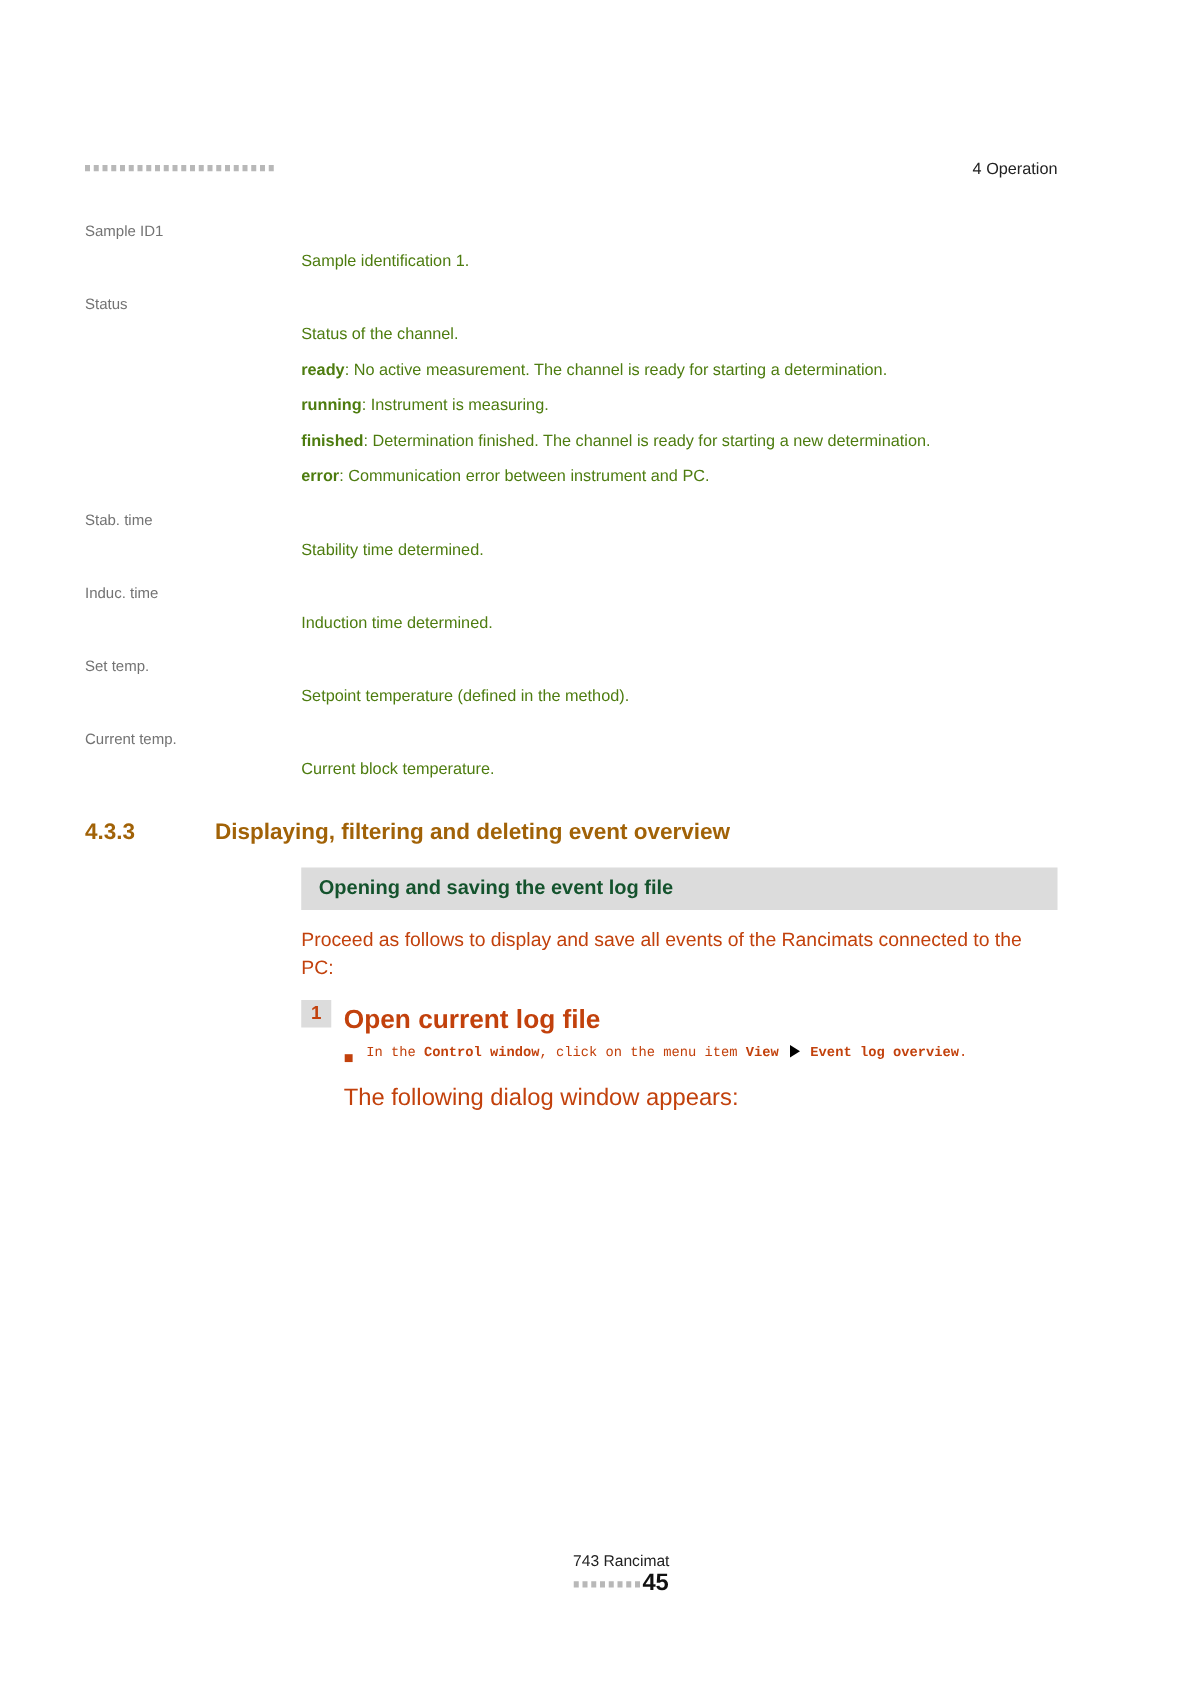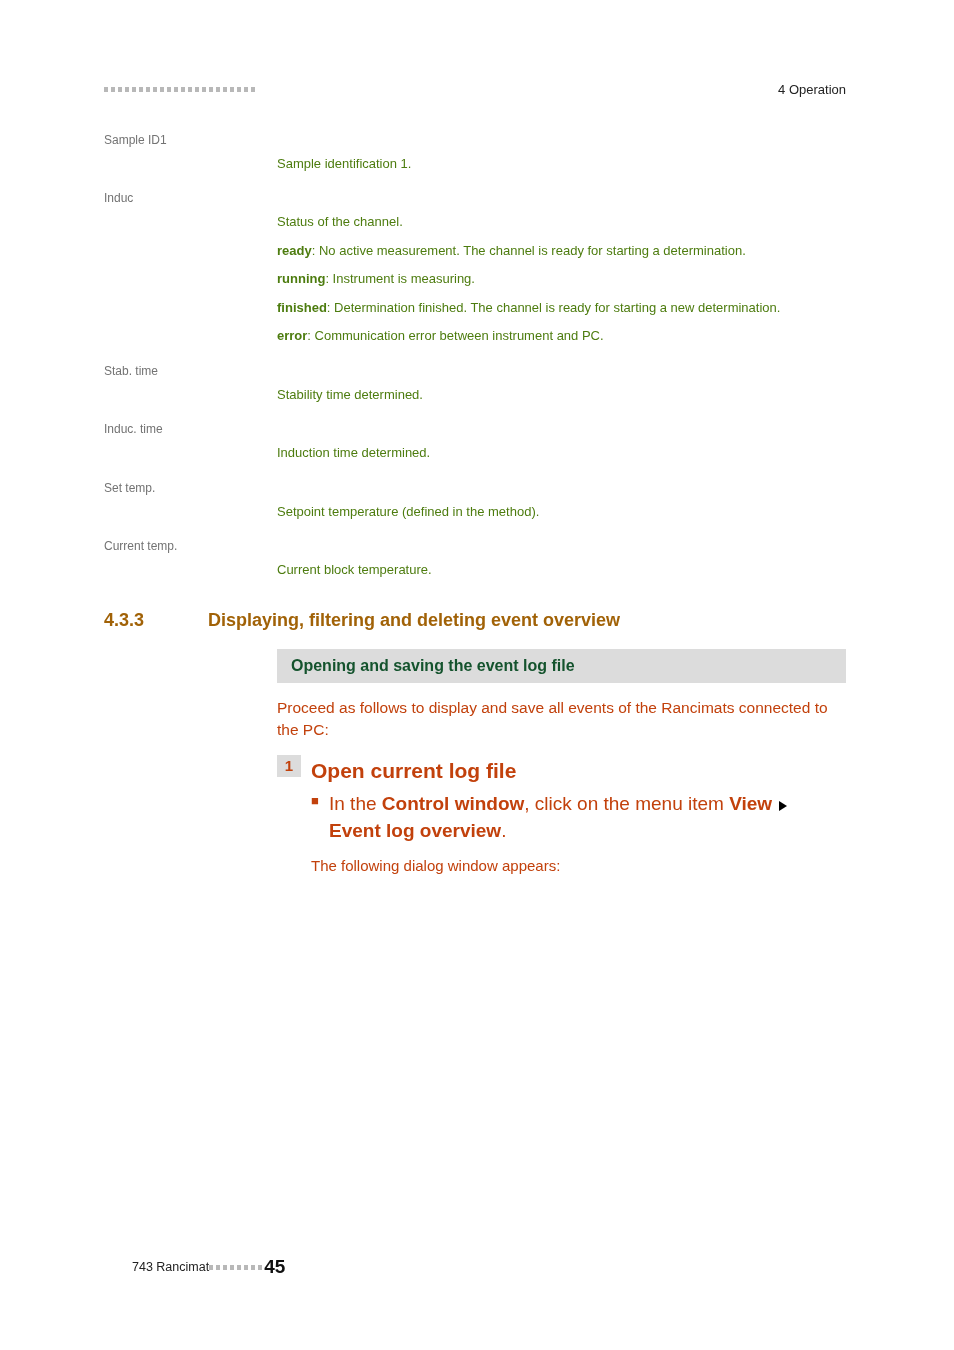--- a/index.html
+++ b/index.html
@@ -4,21 +4,22 @@
 <style>
   * { box-sizing: border-box; margin: 0; padding: 0; }
   html, body { width: 954px; height: 1350px; }
   body {
     font-family: Arial, Helvetica, sans-serif;
     background: #fff;
     color: #000;
     position: relative;
   }
   .page {
-    padding: 82px 108px 0 104px;
+    padding: 82px 108px 0 68px;
+    margin-top: 45px;
   }
   .top-line {
     display: flex;
     justify-content: space-between;
     align-items: center;
     margin-bottom: 36px;
   }
   .dashes-left {
     display: flex;
     gap: 3px;
@@ -121,47 +122,49 @@
     margin-bottom: 10px;
   }
   .bullet-mark {
     width: 18px;
     flex: 0 0 18px;
     font-size: 13px;
     line-height: 20px;
   }
   .bullet-text {
     flex: 1;
-    font-size: 19px;
+    font-size: 11px;
     line-height: 1.42;
+    font-family: Liberation Mono, monospace;
   }
   .triangle {
     display: inline-block;
     width: 0; height: 0;
     border-top: 5px solid transparent;
     border-bottom: 5px solid transparent;
     border-left: 8px solid #000;
     margin: 0 2px;
     vertical-align: -1px;
   }
   .after-step {
     margin-left: 34px;
-    font-size: 15px;
+    font-size: 19px;
     line-height: 1.42;
     margin-top: 4px;
   }
 
   .footer {
     position: absolute;
     left: 132px;
     right: 92px;
     bottom: 72px;
     display: flex;
-    justify-content: flex-start;
+    justify-content: center;
     align-items: center;
+    flex-direction: column;
   }
   .footer-left {
     font-size: 12.5px;
     color: #222;
   }
   .footer-right {
     display: flex;
     align-items: center;
     gap: 2px;
   }
@@ -219,21 +222,21 @@
       <div class="def-row">
         <div class="def-term">Sample ID1</div>
         <div class="def-body">
             <p class="first">Sample identification 1.</p>
           </div>
       </div>
     </div>
 
     <div class="def-block">
       <div class="def-row">
-        <div class="def-term">Induc</div>
+        <div class="def-term">Status</div>
         <div class="def-body">
           <p class="first">Status of the channel.</p>
           <p><span class="b">ready</span><span>: No active measurement. The channel is ready for starting a determination.</span></p>
           <p><span class="b">running</span><span>: Instrument is measuring.</span></p>
           <p><span class="b">finished</span><span>: Determination finished. The channel is ready for starting a new determination.</span></p>
           <p><span class="b">error</span><span>: Communication error between instrument and PC.</span></p>
         </div>
       </div>
     </div>
 

